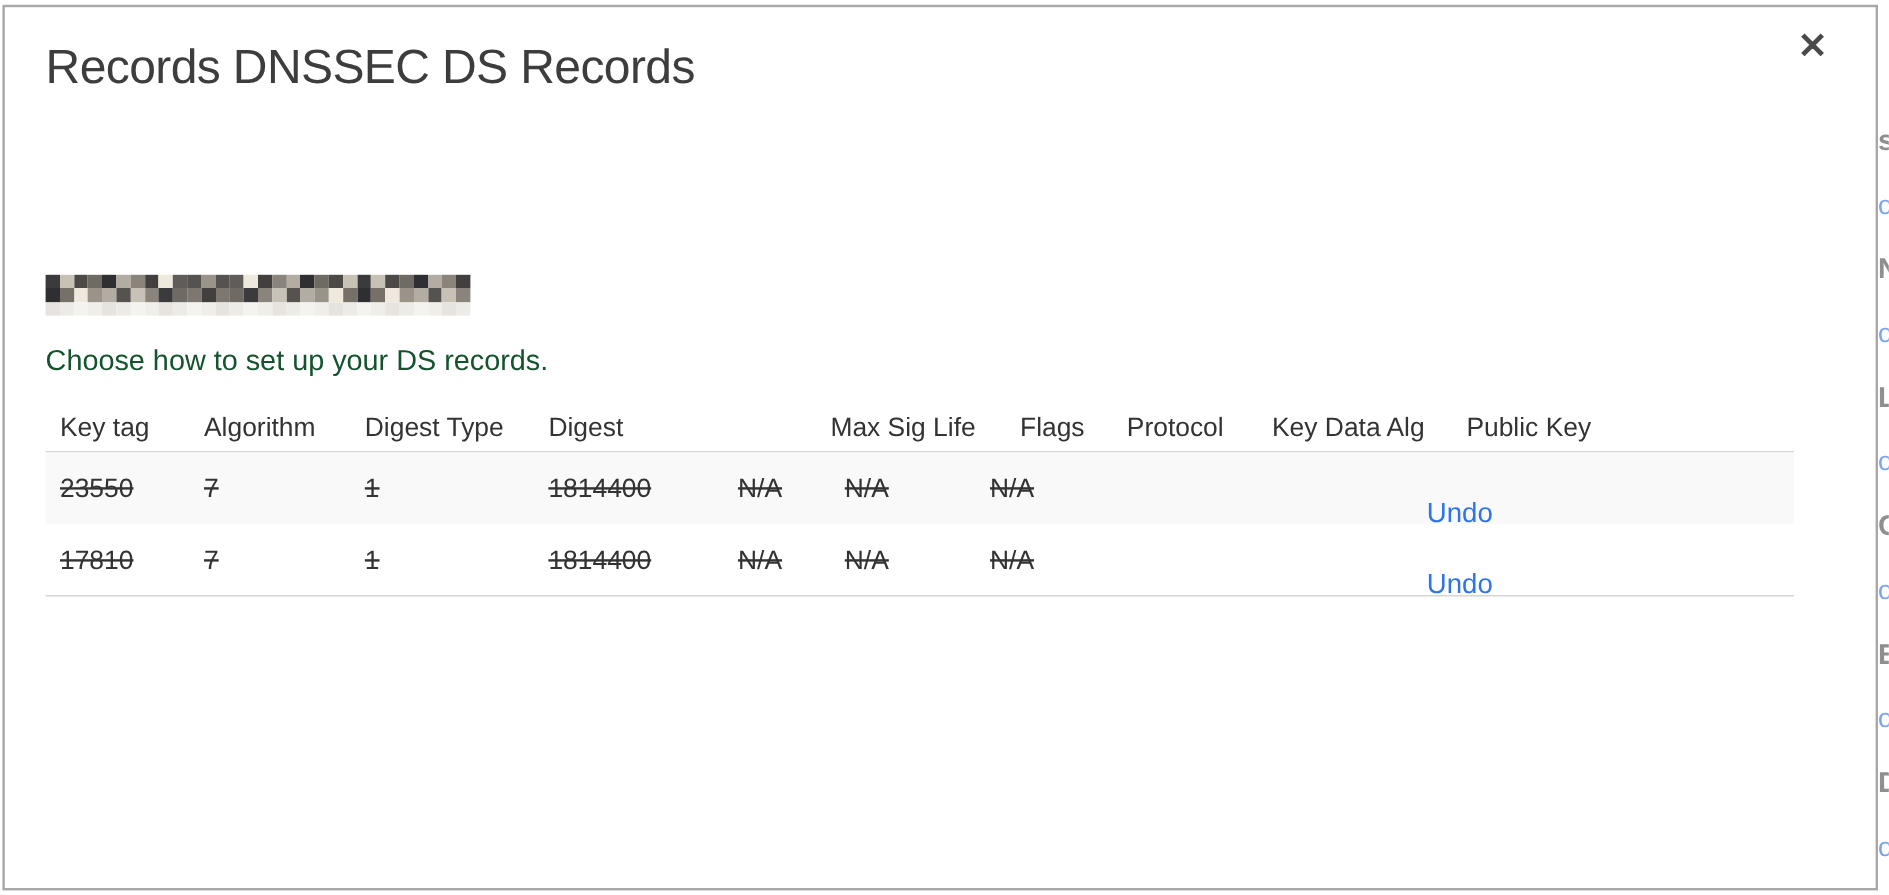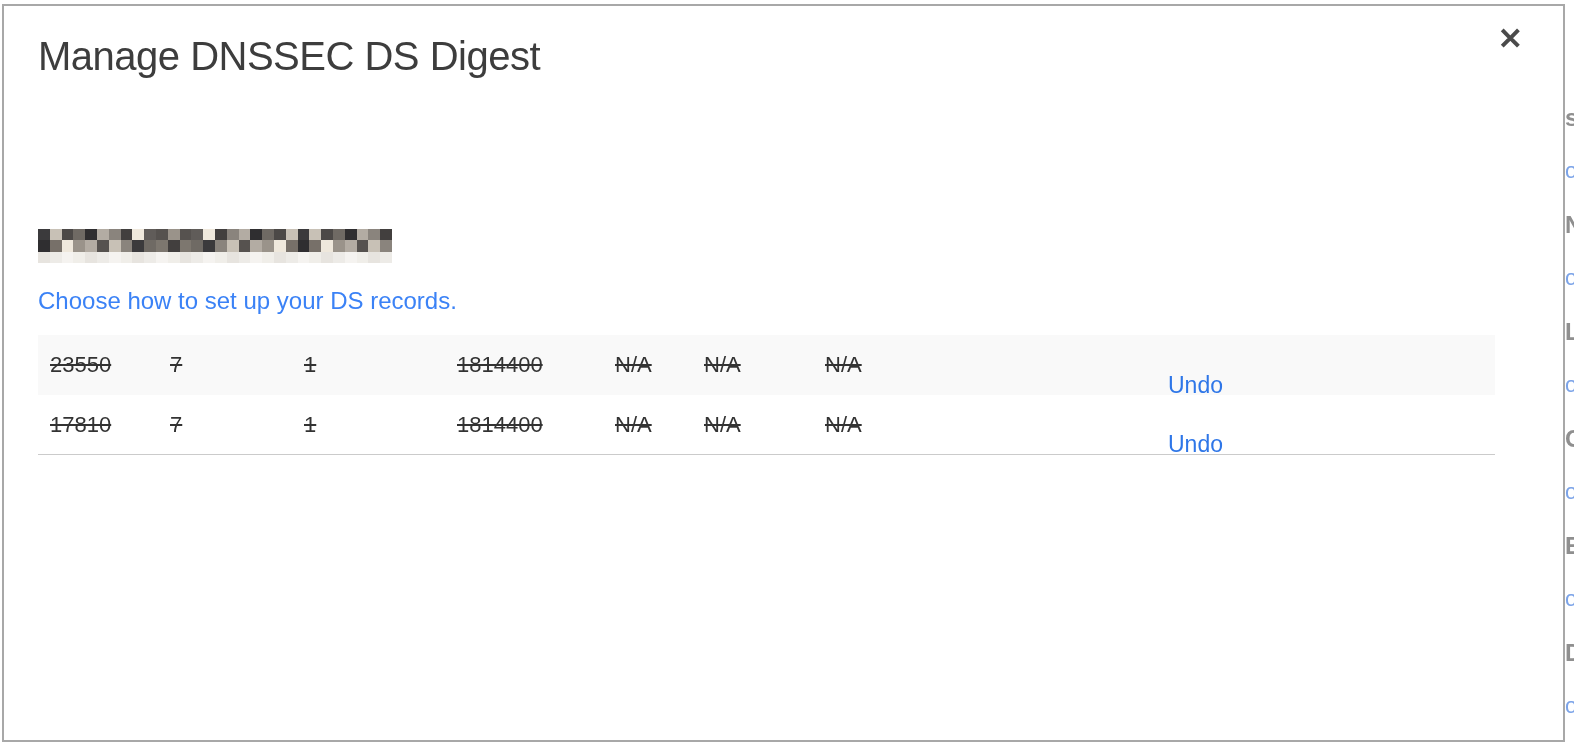--- a/index.html
+++ b/index.html
@@ -39,33 +39,33 @@
   .content { padding-left: 34px; }
   
   .domain-mosaic {
     margin-top: 150px;
     width: 354px; height: 34px;
     display: grid;
     grid-template-columns: repeat(30, 1fr);
     grid-template-rows: repeat(3, 1fr);
   }
   .domain-mosaic span { display: block; }
-  .subtitle { margin-top: 24px; font-size: 24px; color: #3b82f6; }
+  .subtitle { margin-top: 24px; font-size: 24px; color: #14532d; }
   
   .ds-table { margin-top: 20px; width: 1457px; font-size: 22px; }
   .t-row { display: flex; align-items: center; }
   .t-head { height: 42px; border-bottom: 1px solid #cbcbcb; color: #333; }
   .t-body-row { height: 60px; }
   .t-body-row.alt { background: #f9f9f9; }
   .t-body-row.last { border-bottom: 1px solid #cbcbcb; }
   .cell { padding-left: 12px; white-space: nowrap; overflow: hidden; }
   .c0 { width: 120px; } .c1 { width: 134px; } .c2 { width: 153px; }
   .c3 { width: 235px; } .c4 { width: 158px; } .c5 { width: 89px; }
   .c6 { width: 121px; } .c7 { width: 162px; } .c8 { width: 172px; }
-  .c9 { width: 113px; text-align: center; padding-right: 16px; padding-left: 0; margin-top: 40px; }
+  .c9 { width: 113px; text-align: right; padding-right: 16px; padding-left: 0; margin-top: 40px; }
   .t-body-row.struck .cell.val { text-decoration: line-through; }
   .link { color: #2e76e8; cursor: pointer; text-decoration: none; font-size: 23px; }
   
   .add-btn {
     display: inline-block;
     margin-top: 18px;
     padding: 8px 24px;
     border: 2px solid #6f9c1c;
     border-radius: 2px;
     background: #ffffff;
@@ -116,21 +116,21 @@
     font-weight: 700; font-size: 24px; color: #8f8f8f;
   }
   .page-edge .frag.blue { color: #7ba3e8; font-weight: 400; font-size: 22px; }
 </style>
 </head>
 <body>
 
 <div class="modal">
 
   <div class="modal-header">
-    <div class="modal-title">Manage DNSSEC DS Digest</div>
+    <div class="modal-title">Records DNSSEC DS Records</div>
     <div class="close-btn">✕</div>
   </div>
 
   <div class="content">
 
     <div class="domain-mosaic" id="domain-mosaic">
         <span style="background: rgb(59, 58, 60);"></span>
         <span style="background: rgb(200, 193, 182);"></span>
         <span style="background: rgb(76, 73, 71);"></span>
         <span style="background: rgb(111, 106, 100);"></span>
@@ -218,20 +218,32 @@
         <span style="background: rgb(237, 235, 231);"></span>
         <span style="background: rgb(245, 243, 240);"></span>
         <span style="background: rgb(240, 238, 233);"></span>
         <span style="background: rgb(231, 228, 223);"></span>
         <span style="background: rgb(237, 235, 231);"></span>
       </div>
 
     <div class="subtitle">Choose how to set up your DS records.</div>
 
     <div class="ds-table">
+      <div class="t-row t-head">
+        <div class="cell c0">Key tag</div>
+        <div class="cell c1">Algorithm</div>
+        <div class="cell c2">Digest Type</div>
+        <div class="cell c3">Digest</div>
+        <div class="cell c4">Max Sig Life</div>
+        <div class="cell c5">Flags</div>
+        <div class="cell c6">Protocol</div>
+        <div class="cell c7">Key Data Alg</div>
+        <div class="cell c8">Public Key</div>
+        <div class="cell c9"></div>
+      </div>
 
       <div class="t-row t-body-row alt struck">
         <div class="cell val c0">23550</div>
         <div class="cell val c1">7</div>
         <div class="cell val c2">1</div>
         <div class="cell val c4">1814400</div>
         <div class="cell val c5">N/A</div>
         <div class="cell val c6">N/A</div>
         <div class="cell val c7">N/A</div>
         <div class="cell val c8"></div>

